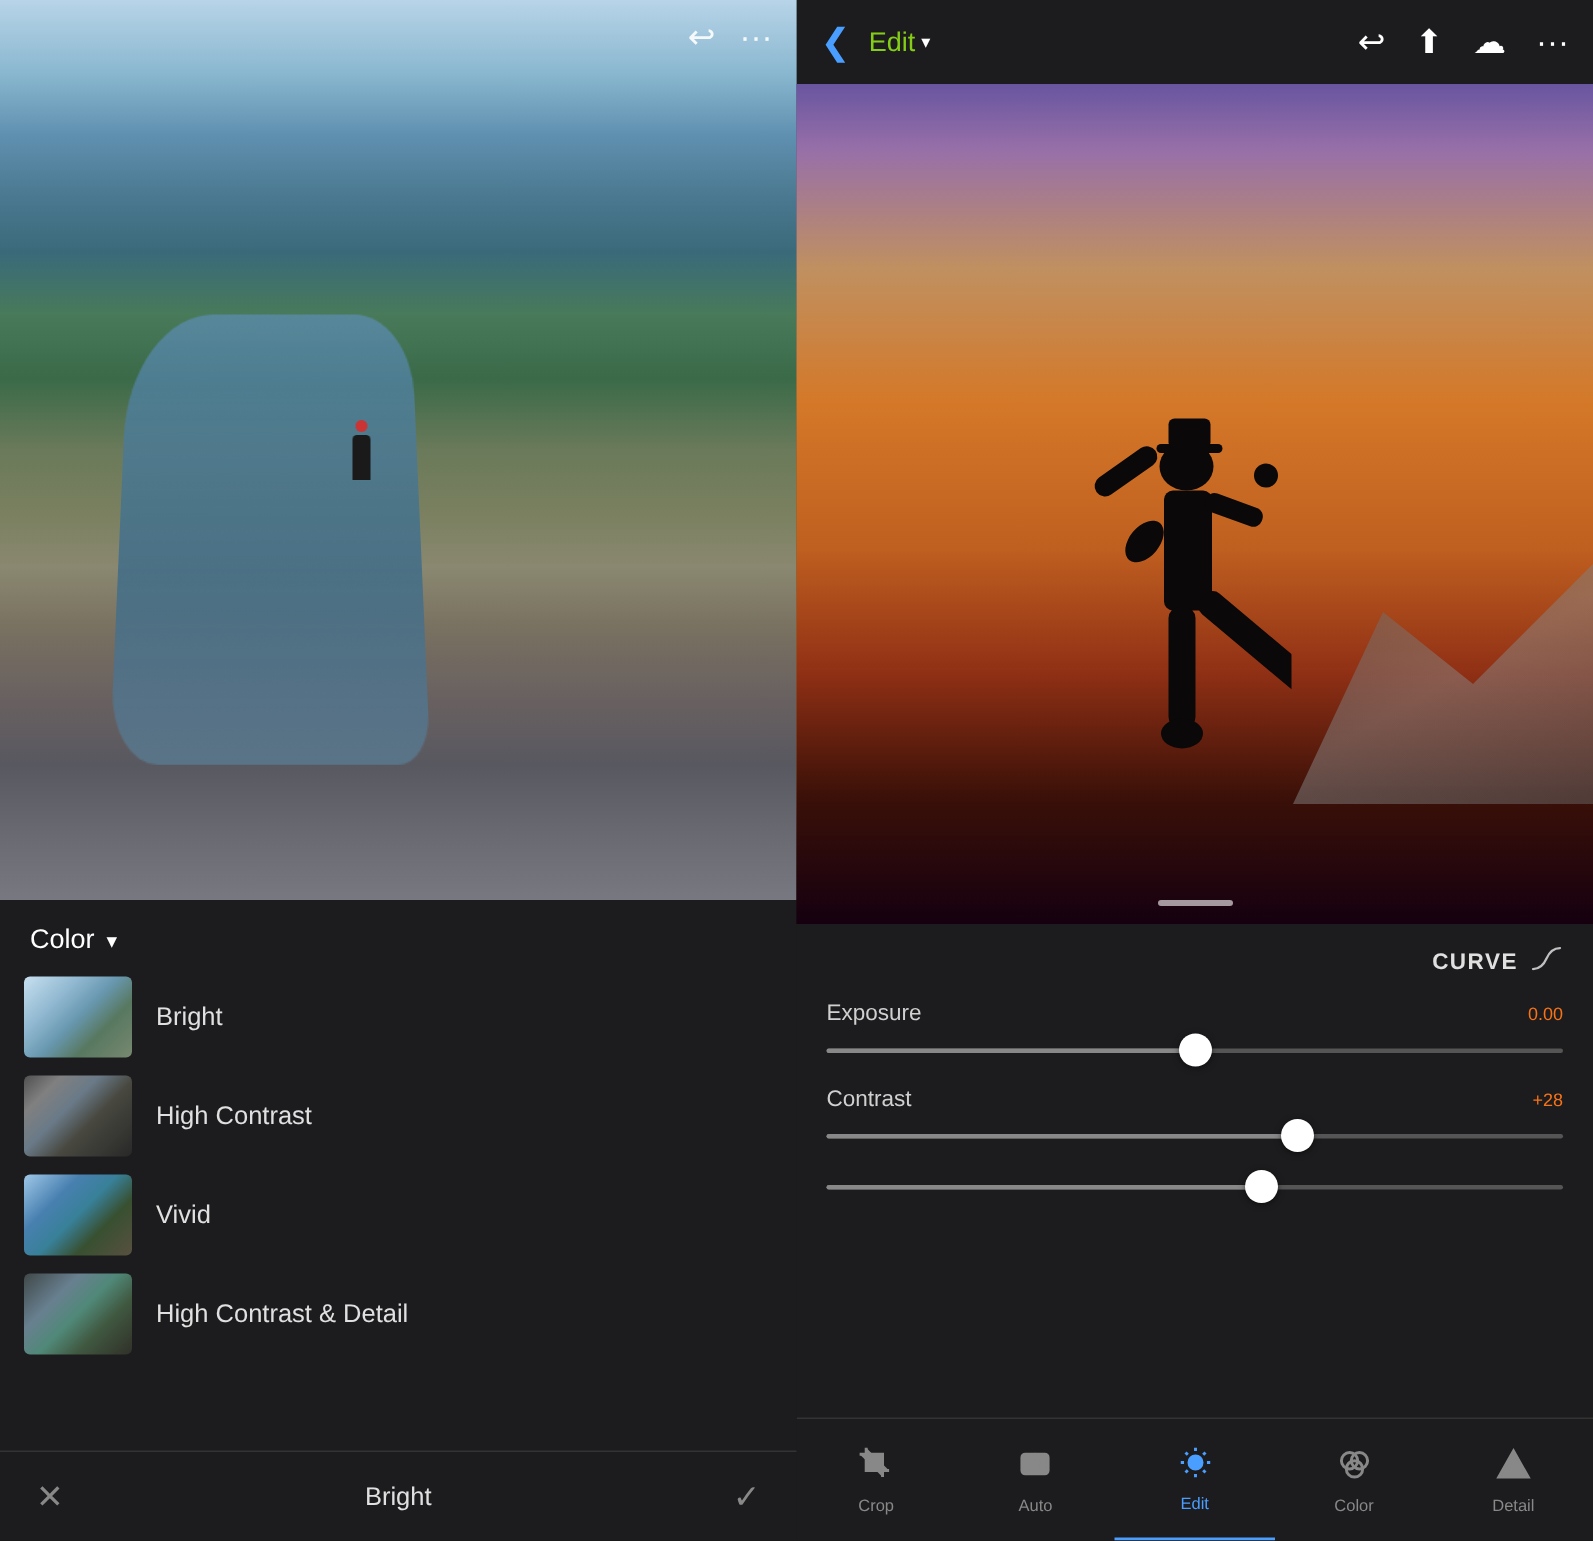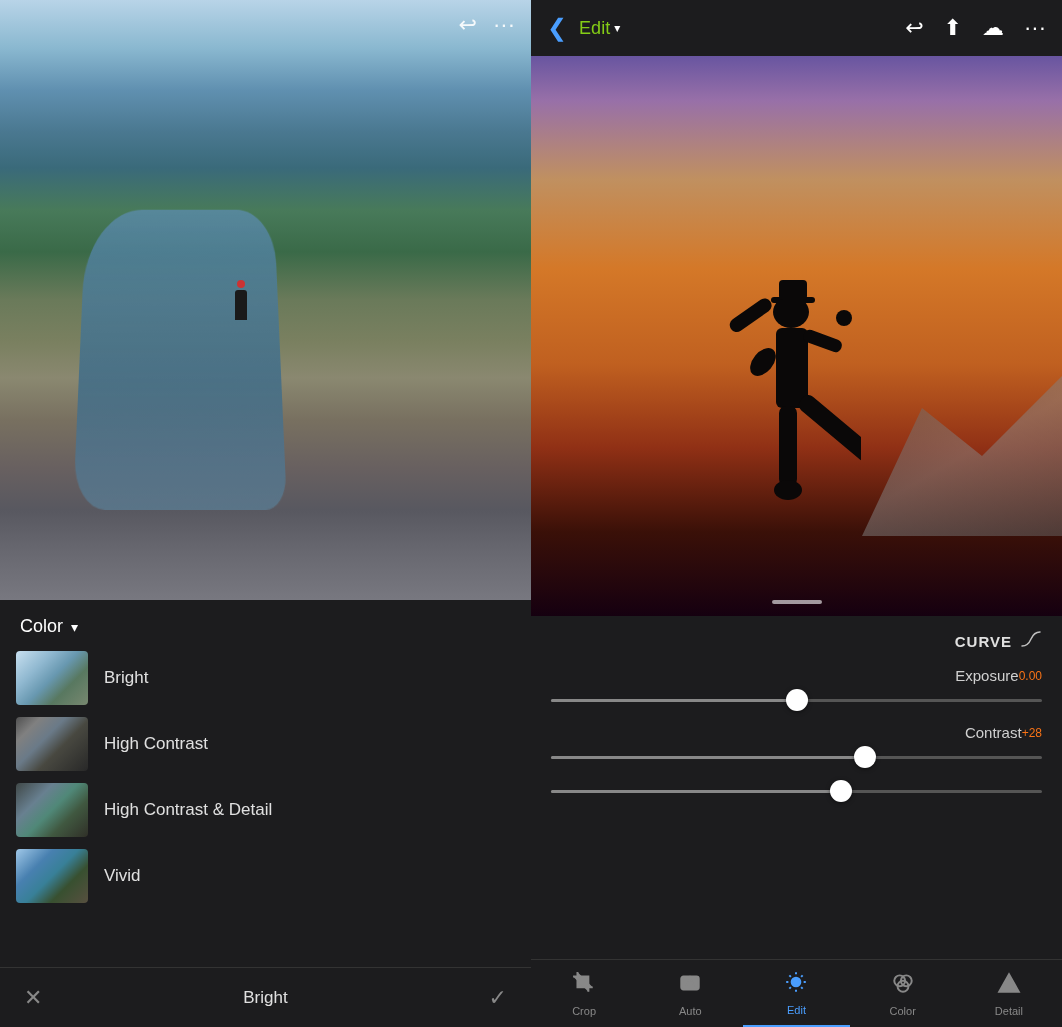--- a/index.html
+++ b/index.html
@@ -310,21 +310,21 @@
       flex: 1;
       padding: 8px 20px;
     }
 
     .slider-row {
       margin-bottom: 14px;
     }
 
     .slider-top {
       display: flex;
-      justify-content: flex-end;
+      justify-content: space-between;
       align-items: center;
       margin-bottom: 6px;
     }
 
     .slider-name {
       color: #d0d0d0;
       font-size: 15px;
     }
 
     .slider-value {
@@ -361,27 +361,26 @@
       height: 22px;
       background: #ffffff;
       border-radius: 50%;
       top: 50%;
       transform: translate(-50%, -50%);
       box-shadow: 0 1px 4px rgba(0,0,0,0.5);
     }
 
     
     .bottom-nav-right {
-      height: 68px;
+      height: 82px;
       background: #1c1c1e;
       border-top: 1px solid #333;
       display: flex;
       align-items: stretch;
       flex-shrink: 0;
-      justify-content: flex-end;
     }
 
     .nav-item {
       flex: 1;
       display: flex;
       flex-direction: column;
       align-items: center;
       justify-content: center;
       gap: 4px;
       cursor: pointer;
@@ -442,27 +441,27 @@
         <div class="preset-thumb preset-thumb-bright"></div>
         <span class="preset-label">Bright</span>
       </div>
 
       <div class="preset-item">
         <div class="preset-thumb preset-thumb-high-contrast"></div>
         <span class="preset-label">High Contrast</span>
       </div>
 
       <div class="preset-item">
+        <div class="preset-thumb preset-thumb-vivid"></div>
+        <span class="preset-label">Vivid</span>
+      </div>
+
+      <div class="preset-item">
         <div class="preset-thumb preset-thumb-hcd"></div>
         <span class="preset-label">High Contrast &amp; Detail</span>
-      </div>
-
-      <div class="preset-item">
-        <div class="preset-thumb preset-thumb-vivid"></div>
-        <span class="preset-label">Vivid</span>
       </div>
     </div>
 
     <div class="bottom-bar-left">
       <span class="cancel-icon">✕</span>
       <span class="presets-label">Bright</span>
       <span class="check-icon">✓</span>
     </div>
   </div>
 </div>

